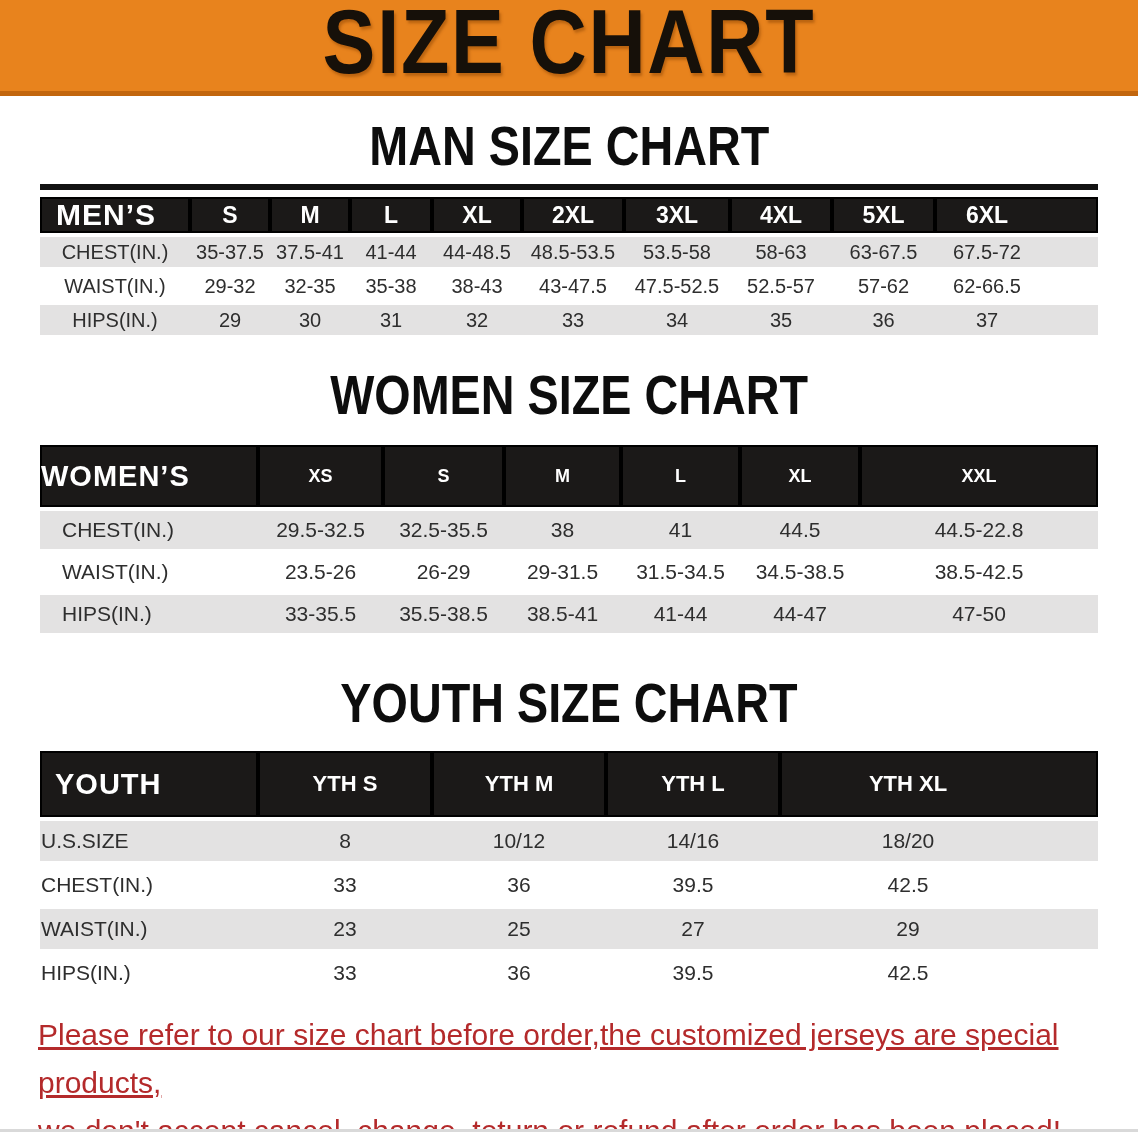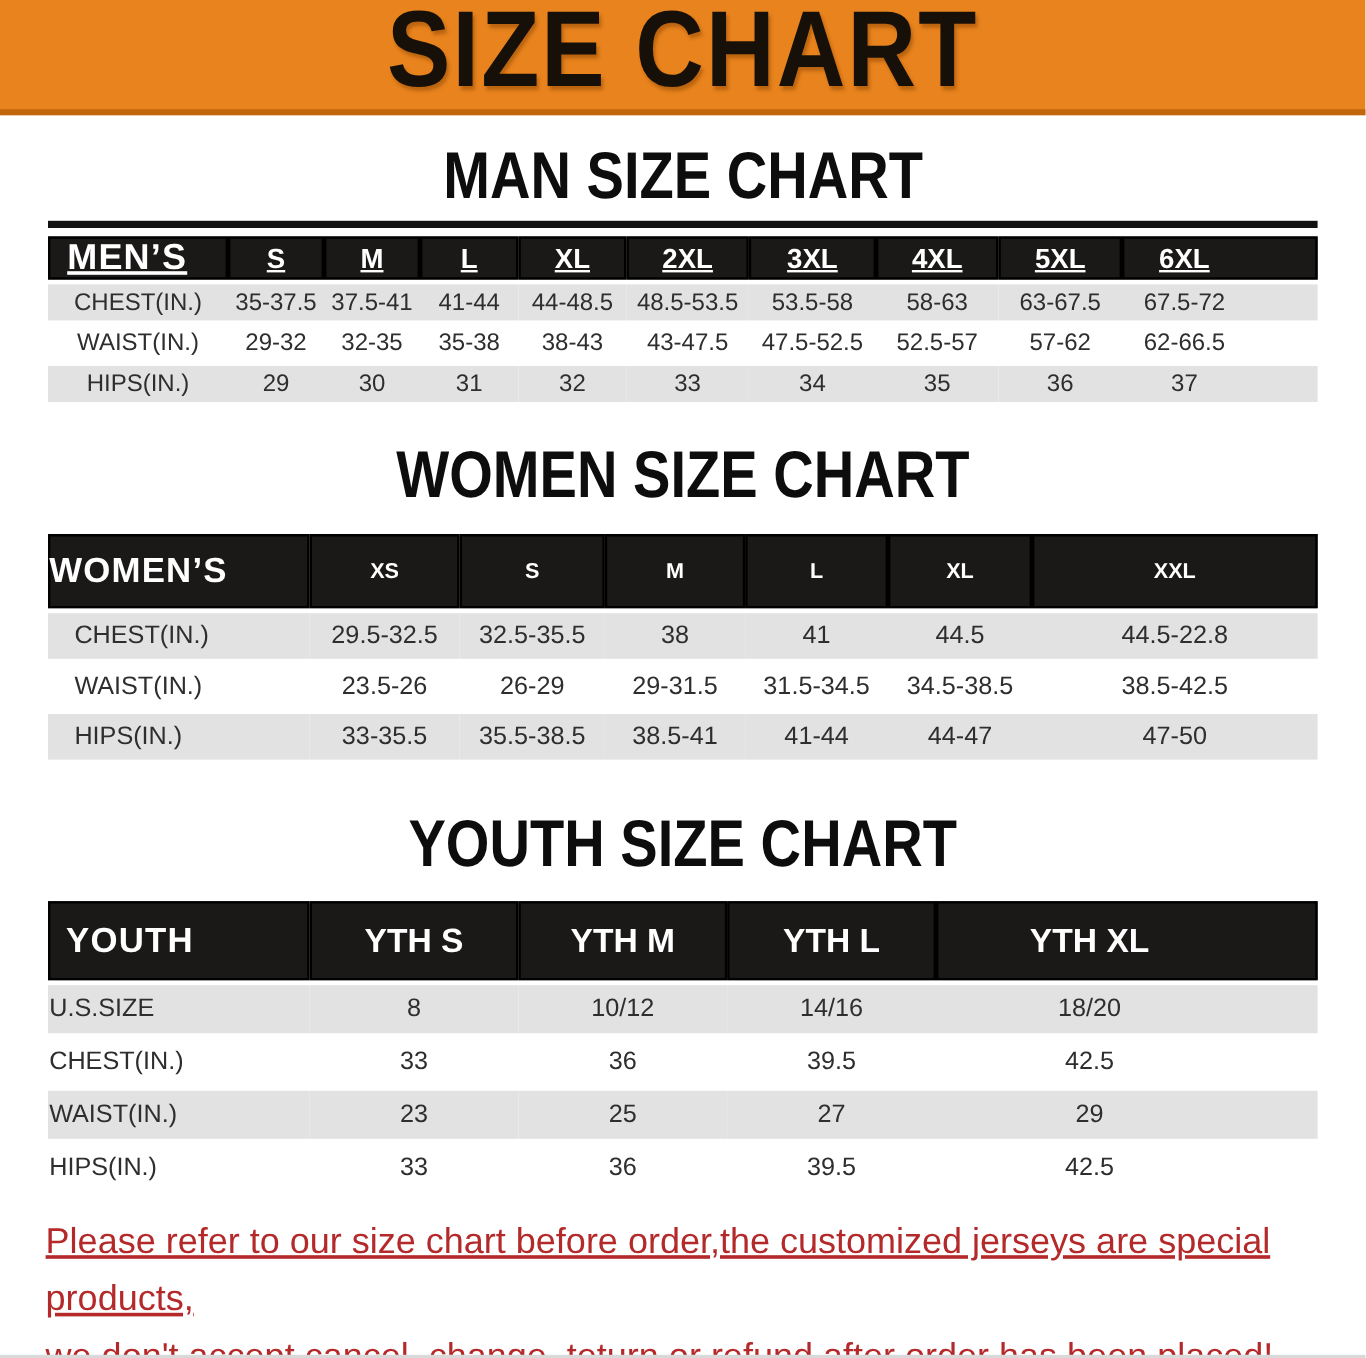--- a/index.html
+++ b/index.html
@@ -72,36 +72,36 @@
     text-align: left;
     letter-spacing: 1px;
   }
   table.sizes tbody td {
     text-align: center;
     font-weight: 400;
   }
   table.sizes tbody tr:nth-child(odd) td { background: #E3E2E2; }
 
   
-  .men thead th { height: 34px; font-size: 23px; text-decoration: underline; }
+  .men thead th { height: 34px; font-size: 23px; }
   .men thead th.lbl { font-size: 30px; padding-left: 16px; }
   .men tbody tr { height: 30px; }
   .men tbody td { font-size: 20px; }
   .men th:last-child, .men td:last-child { padding-right: 60px; }
 
   
   .women thead th { height: 62px; font-size: 18px; }
   .women thead th.lbl { font-size: 29px; }
   .women tbody tr { height: 38px; }
   .women tbody td { font-size: 21px; }
   .women tbody td.lbl { text-align: left; padding-left: 22px; }
   .women th:last-child, .women td:last-child { }
 
   
-  .youth thead th { height: 66px; font-size: 28px; }
+  .youth thead th { height: 66px; font-size: 22px; }
   .youth thead th.lbl { font-size: 29px; padding-left: 15px; letter-spacing: 2px; }
   .youth tbody tr { height: 40px; }
   .youth tbody td { font-size: 21px; }
   .youth tbody td.lbl { text-align: left; }
   .youth th:last-child, .youth td:last-child { padding-right: 63px; }
 
   
   .warning {
     margin: 14px 0 0 38px;
     color: #B42A2B;

